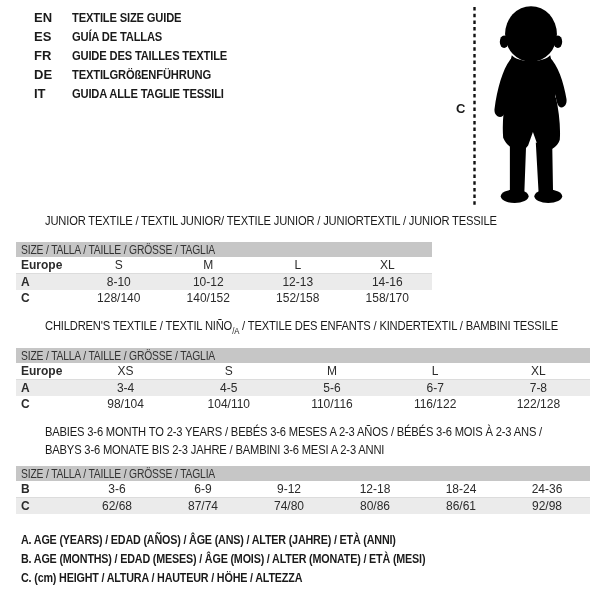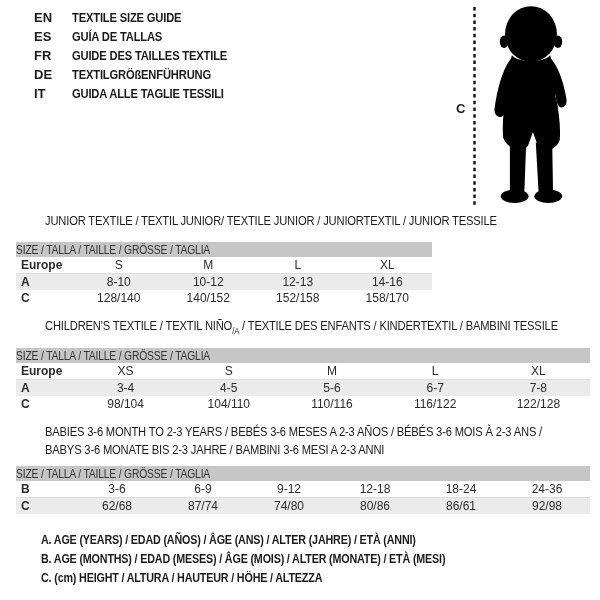--- a/index.html
+++ b/index.html
@@ -51,30 +51,31 @@
     text-align: center;
     vertical-align: middle;
     padding: 0;
     overflow: hidden;
   }
   td.lbl { text-align: left !important; padding-left: 5px !important; font-weight: bold; }
   tr.bar td {
     background: #c6c6c6;
     height: 15px;
     text-align: left;
+    padding-left: 5px;
     color: #333;
   }
   tr.head-row { height: 17px; }
   tr.head-row td { border-bottom: 1px solid #dcdcdc; }
   tr.data-row { height: 16px; }
   tr.shade td { background: #ebebeb; }
 
   
   .notes { left: 21px; top: 531px; }
-  .note-line { height: 19px; line-height: 19px; font-size: 12.5px; font-weight: bold; margin-left: 20px; }
+  .note-line { height: 19px; line-height: 19px; font-size: 12.5px; font-weight: bold; }
 </style>
 </head>
 <body>
 
 <div class="abs lang-block">
   <div class="lang-row">
     <span class="lang-code">EN</span><span class="cx">TEXTILE SIZE GUIDE</span>
   </div>
   <div class="lang-row">
     <span class="lang-code">ES</span><span class="cx">GUÍA DE TALLAS</span>

